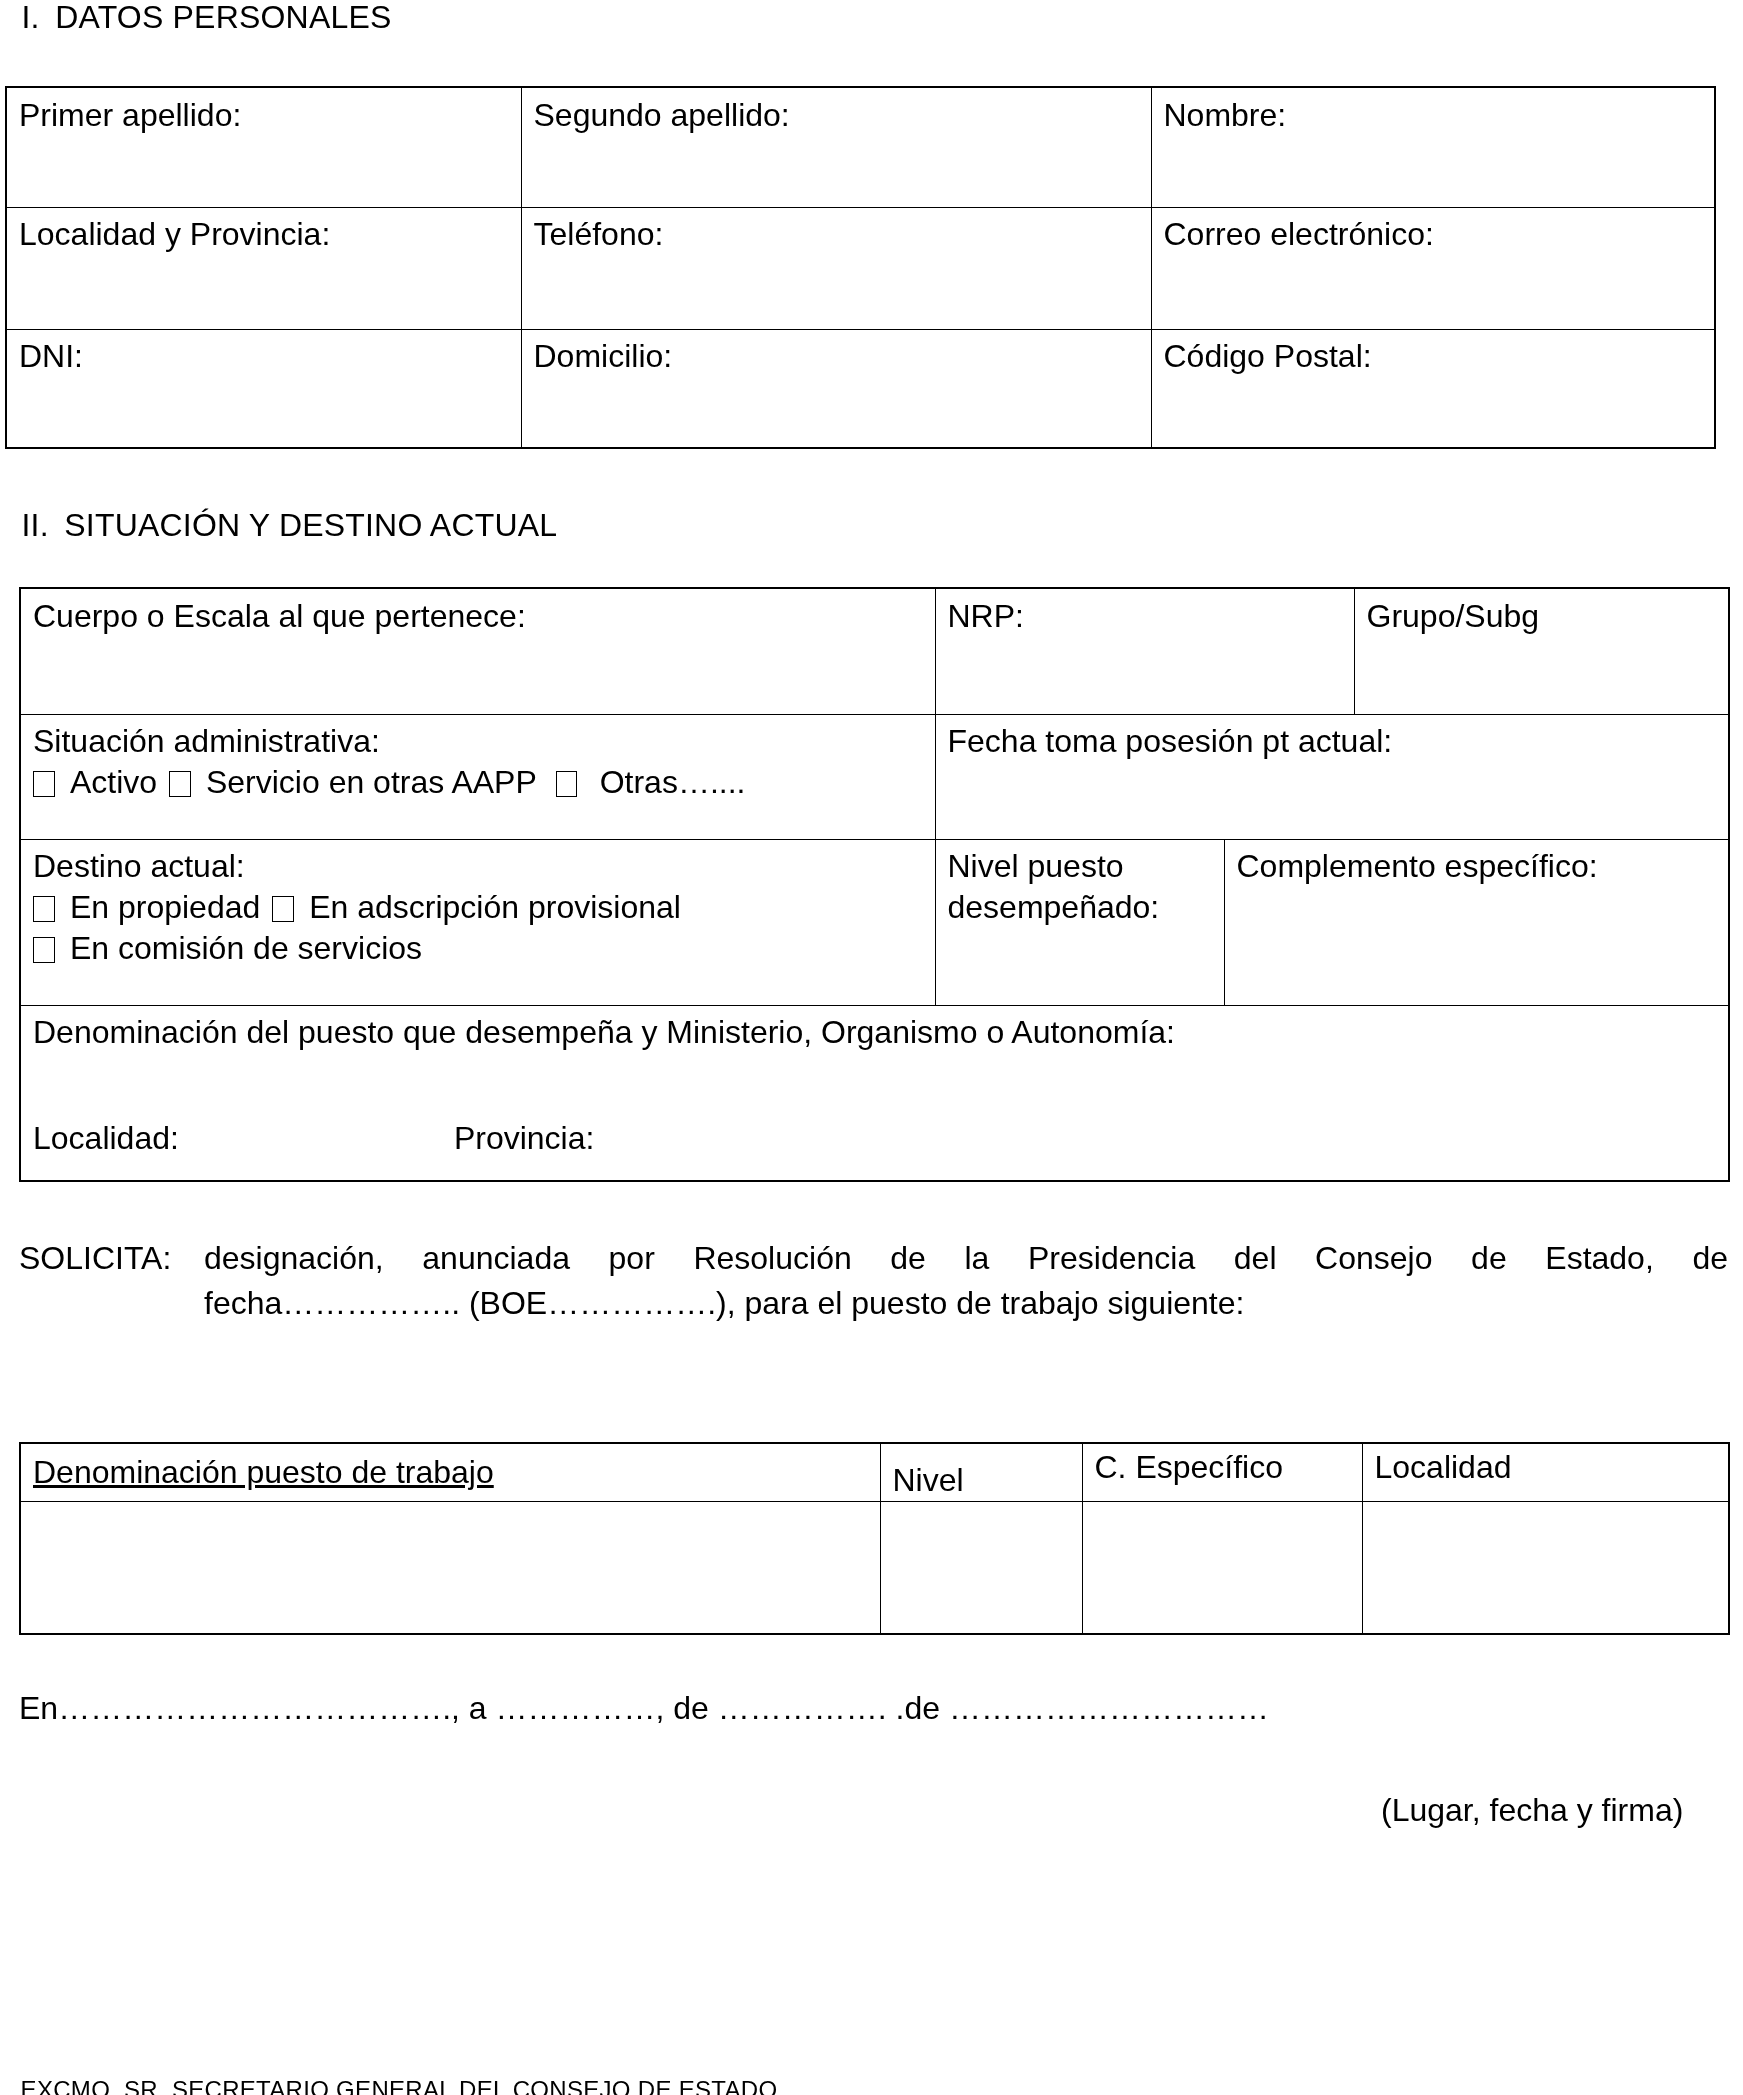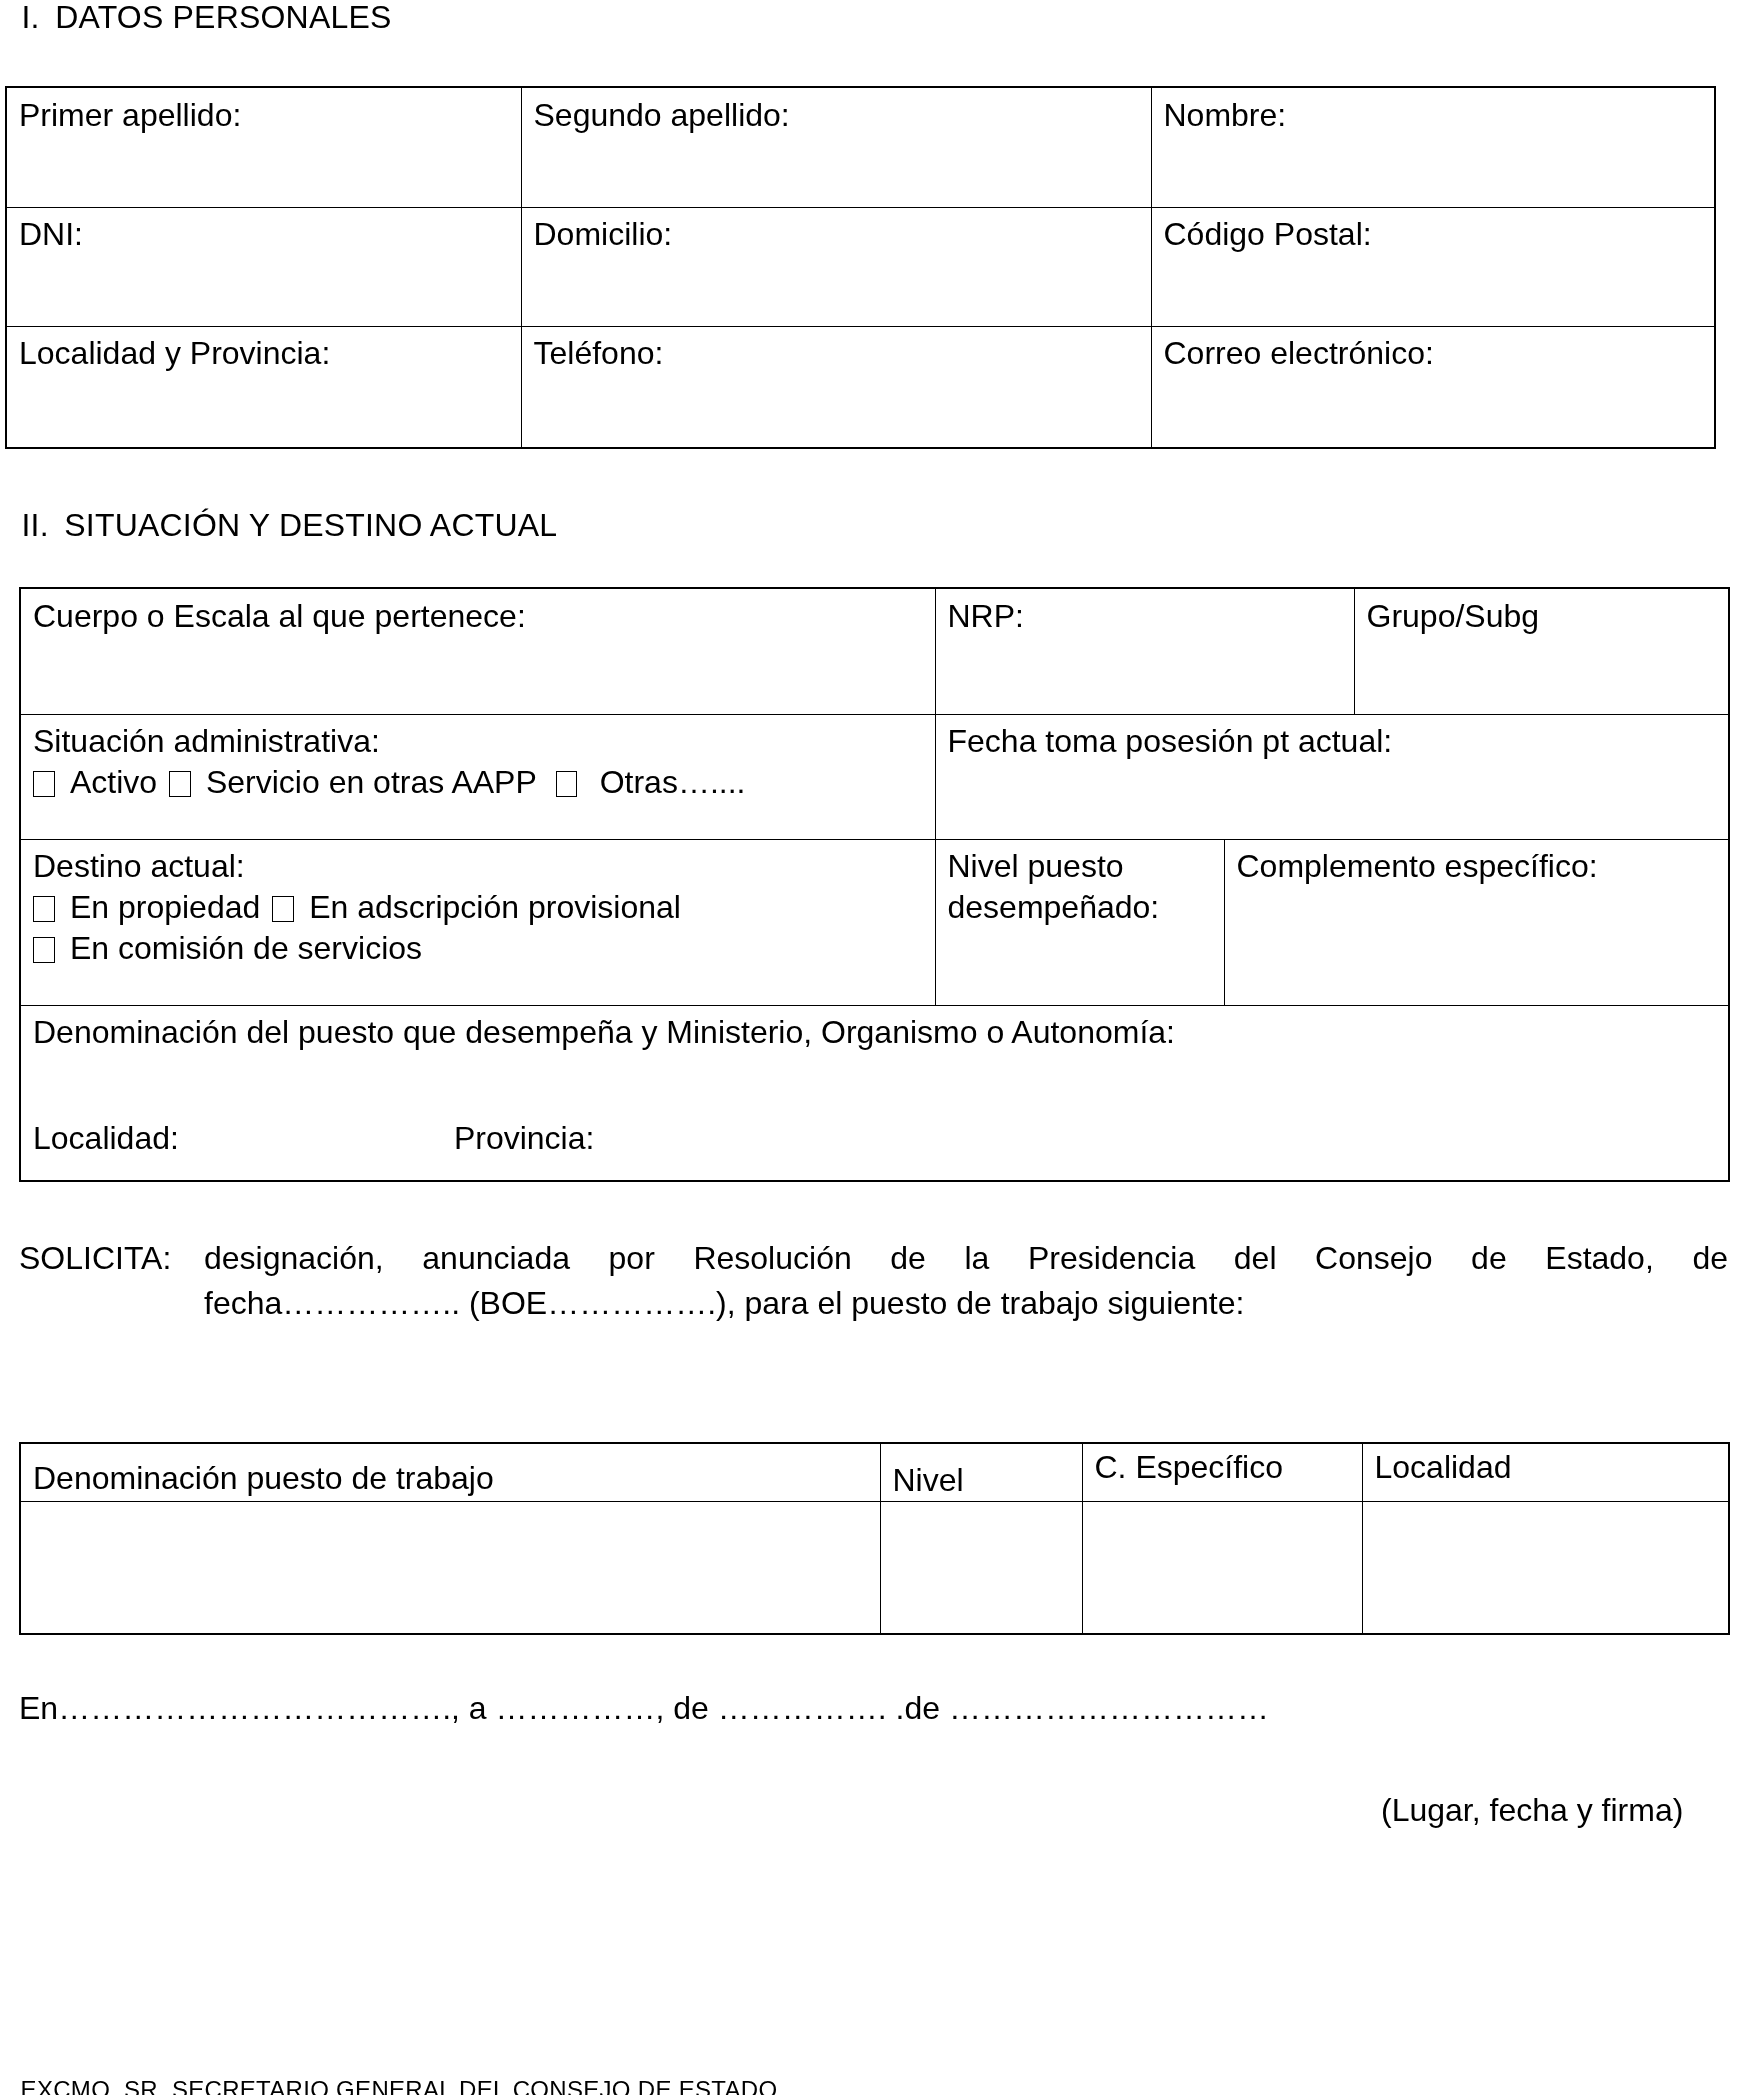--- a/index.html
+++ b/index.html
@@ -127,40 +127,40 @@
         <td>
           <span class="cell-label">Primer apellido:</span>
         </td>
         <td>
           <span class="cell-label">Segundo apellido:</span>
         </td>
         <td>
           <span class="cell-label">Nombre:</span>
         </td>
       </tr>
+      <tr style="height:122px;">
+        <td>
+          <span class="cell-label">Localidad y Provincia:</span>
+        </td>
+        <td>
+          <span class="cell-label">Teléfono:</span>
+        </td>
+        <td>
+          <span class="cell-label">Correo electrónico:</span>
+        </td>
+      </tr>
       <tr style="height:119px;">
         <td>
           <span class="cell-label">DNI:</span>
         </td>
         <td>
           <span class="cell-label">Domicilio:</span>
         </td>
         <td>
           <span class="cell-label">Código Postal:</span>
-        </td>
-      </tr>
-      <tr style="height:122px;">
-        <td>
-          <span class="cell-label">Localidad y Provincia:</span>
-        </td>
-        <td>
-          <span class="cell-label">Teléfono:</span>
-        </td>
-        <td>
-          <span class="cell-label">Correo electrónico:</span>
         </td>
       </tr>
     </tbody>
   </table>
 
   <div class="section-heading" style="left:21.5px; top:506px;">
     <span class="sh-num">II.</span><span>SITUACIÓN Y DESTINO ACTUAL</span>
   </div>
 
   <table class="tbl" style="left:19px; top:587px; width:1709px;">
@@ -228,21 +228,21 @@
 
   <table class="tbl" style="left:19px; top:1442px; width:1709px;">
     <colgroup>
       <col style="width:860px">
       <col style="width:202px">
       <col style="width:280px">
       <col style="width:367px">
     </colgroup>
     <tbody>
       <tr style="height:47px;">
-        <td style="padding-top:14px;">
+        <td style="padding-top:8px;text-decoration:underline;">
           <span class="cell-label">Denominación puesto de trabajo</span>
         </td>
         <td style="padding-top:16px;">
           <span class="cell-label">Nivel</span>
         </td>
         <td style="padding-top:3.4px;">
           <span class="cell-label">C.  Específico</span>
         </td>
         <td style="padding-top:3.4px;">
           <span class="cell-label">Localidad</span>

